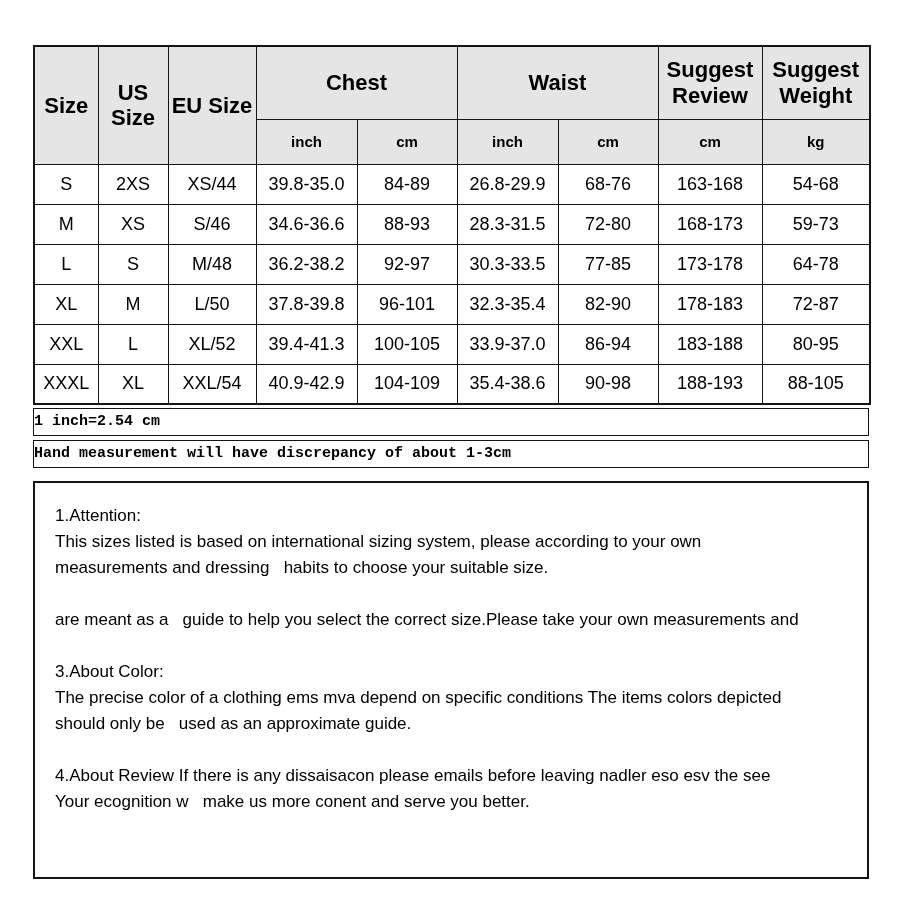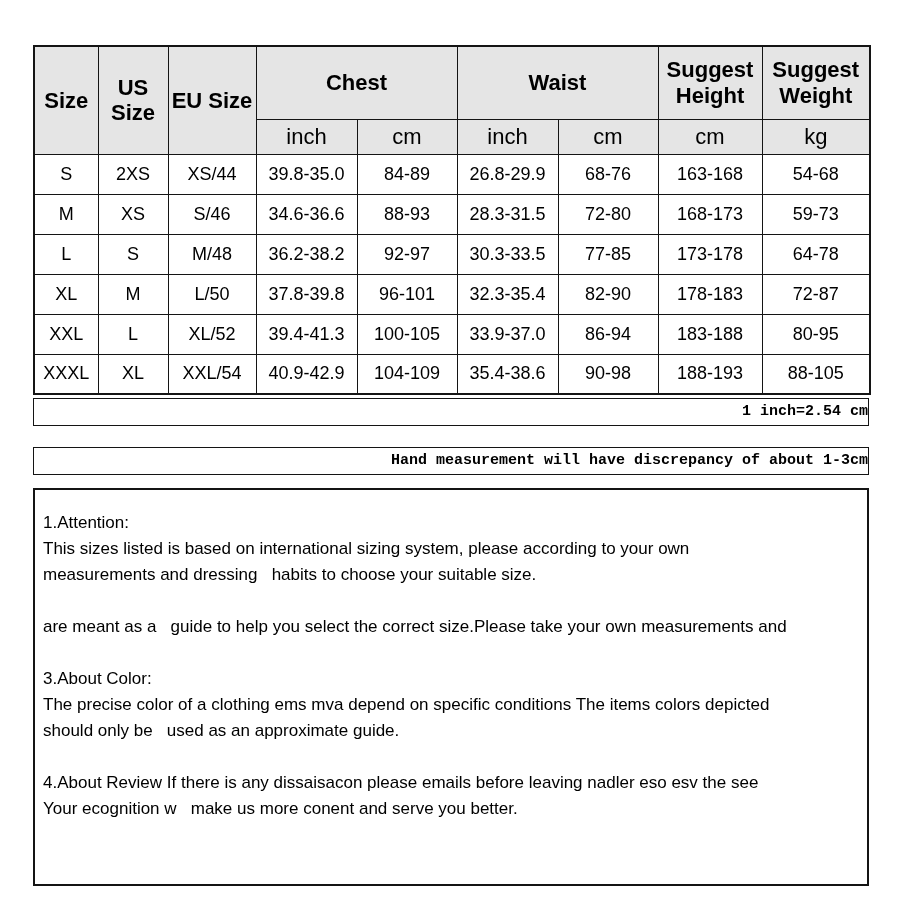--- a/index.html
+++ b/index.html
@@ -28,54 +28,54 @@
   }
   th.main-head {
     background: #e5e5e5;
     font-size: 22px;
     font-weight: bold;
     line-height: 1.15;
     height: 73px;
   }
   th.unit-head {
     background: #e5e5e5;
-    font-size: 22px;
-    font-weight: normal;
-    height: 35px;
+    font-size: 15px;
+    font-weight: bold;
+    height: 45px;
   }
   td.data-cell {
     background: #ffffff;
     font-size: 18px;
     font-weight: normal;
     height: 40px;
   }
 
   
   .note-strip {
     width: 836px;
     border: 1px solid #141414;
-    text-align: right;
+    text-align: left;
     font-family: "Liberation Mono", "DejaVu Sans Mono", monospace;
     font-weight: bold;
     font-size: 15px;
     height: 28px;
     line-height: 26px;
     background: #ffffff;
   }
   .note-strip.first { margin-top: 3px; }
-  .note-strip.second { margin-top: 21px; padding-left: 32px; }
+  .note-strip.second { margin-top: 4px; }
 
   
   .info-panel {
     margin-top: 13px;
     width: 836px;
     min-height: 398px;
     border: 2px solid #141414;
     background: #ffffff;
-    padding: 20px 8px 0 8px;
+    padding: 20px 8px 0 20px;
     font-size: 17px;
     line-height: 26px;
   }
   .info-section { margin: 0 0 26px 0; }
   .info-section:last-child { margin-bottom: 6px; }
   .info-line { white-space: pre-wrap; }
 </style>
 </head>
 <body>
 
@@ -93,21 +93,21 @@
         <col style="width:104px">
         <col style="width:108px">
     </colgroup>
     <thead>
       <tr>
         <th class="main-head" rowspan="2">Size</th>
         <th class="main-head" rowspan="2">US Size</th>
         <th class="main-head" rowspan="2">EU Size</th>
         <th class="main-head" colspan="2">Chest</th>
         <th class="main-head" colspan="2">Waist</th>
-        <th class="main-head">Suggest Height</th>
+        <th class="main-head">Suggest Review</th>
         <th class="main-head">Suggest Weight</th>
       </tr>
       <tr>
         <th class="unit-head">inch</th>
         <th class="unit-head">cm</th>
         <th class="unit-head">inch</th>
         <th class="unit-head">cm</th>
         <th class="unit-head">cm</th>
         <th class="unit-head">kg</th>
       </tr>

